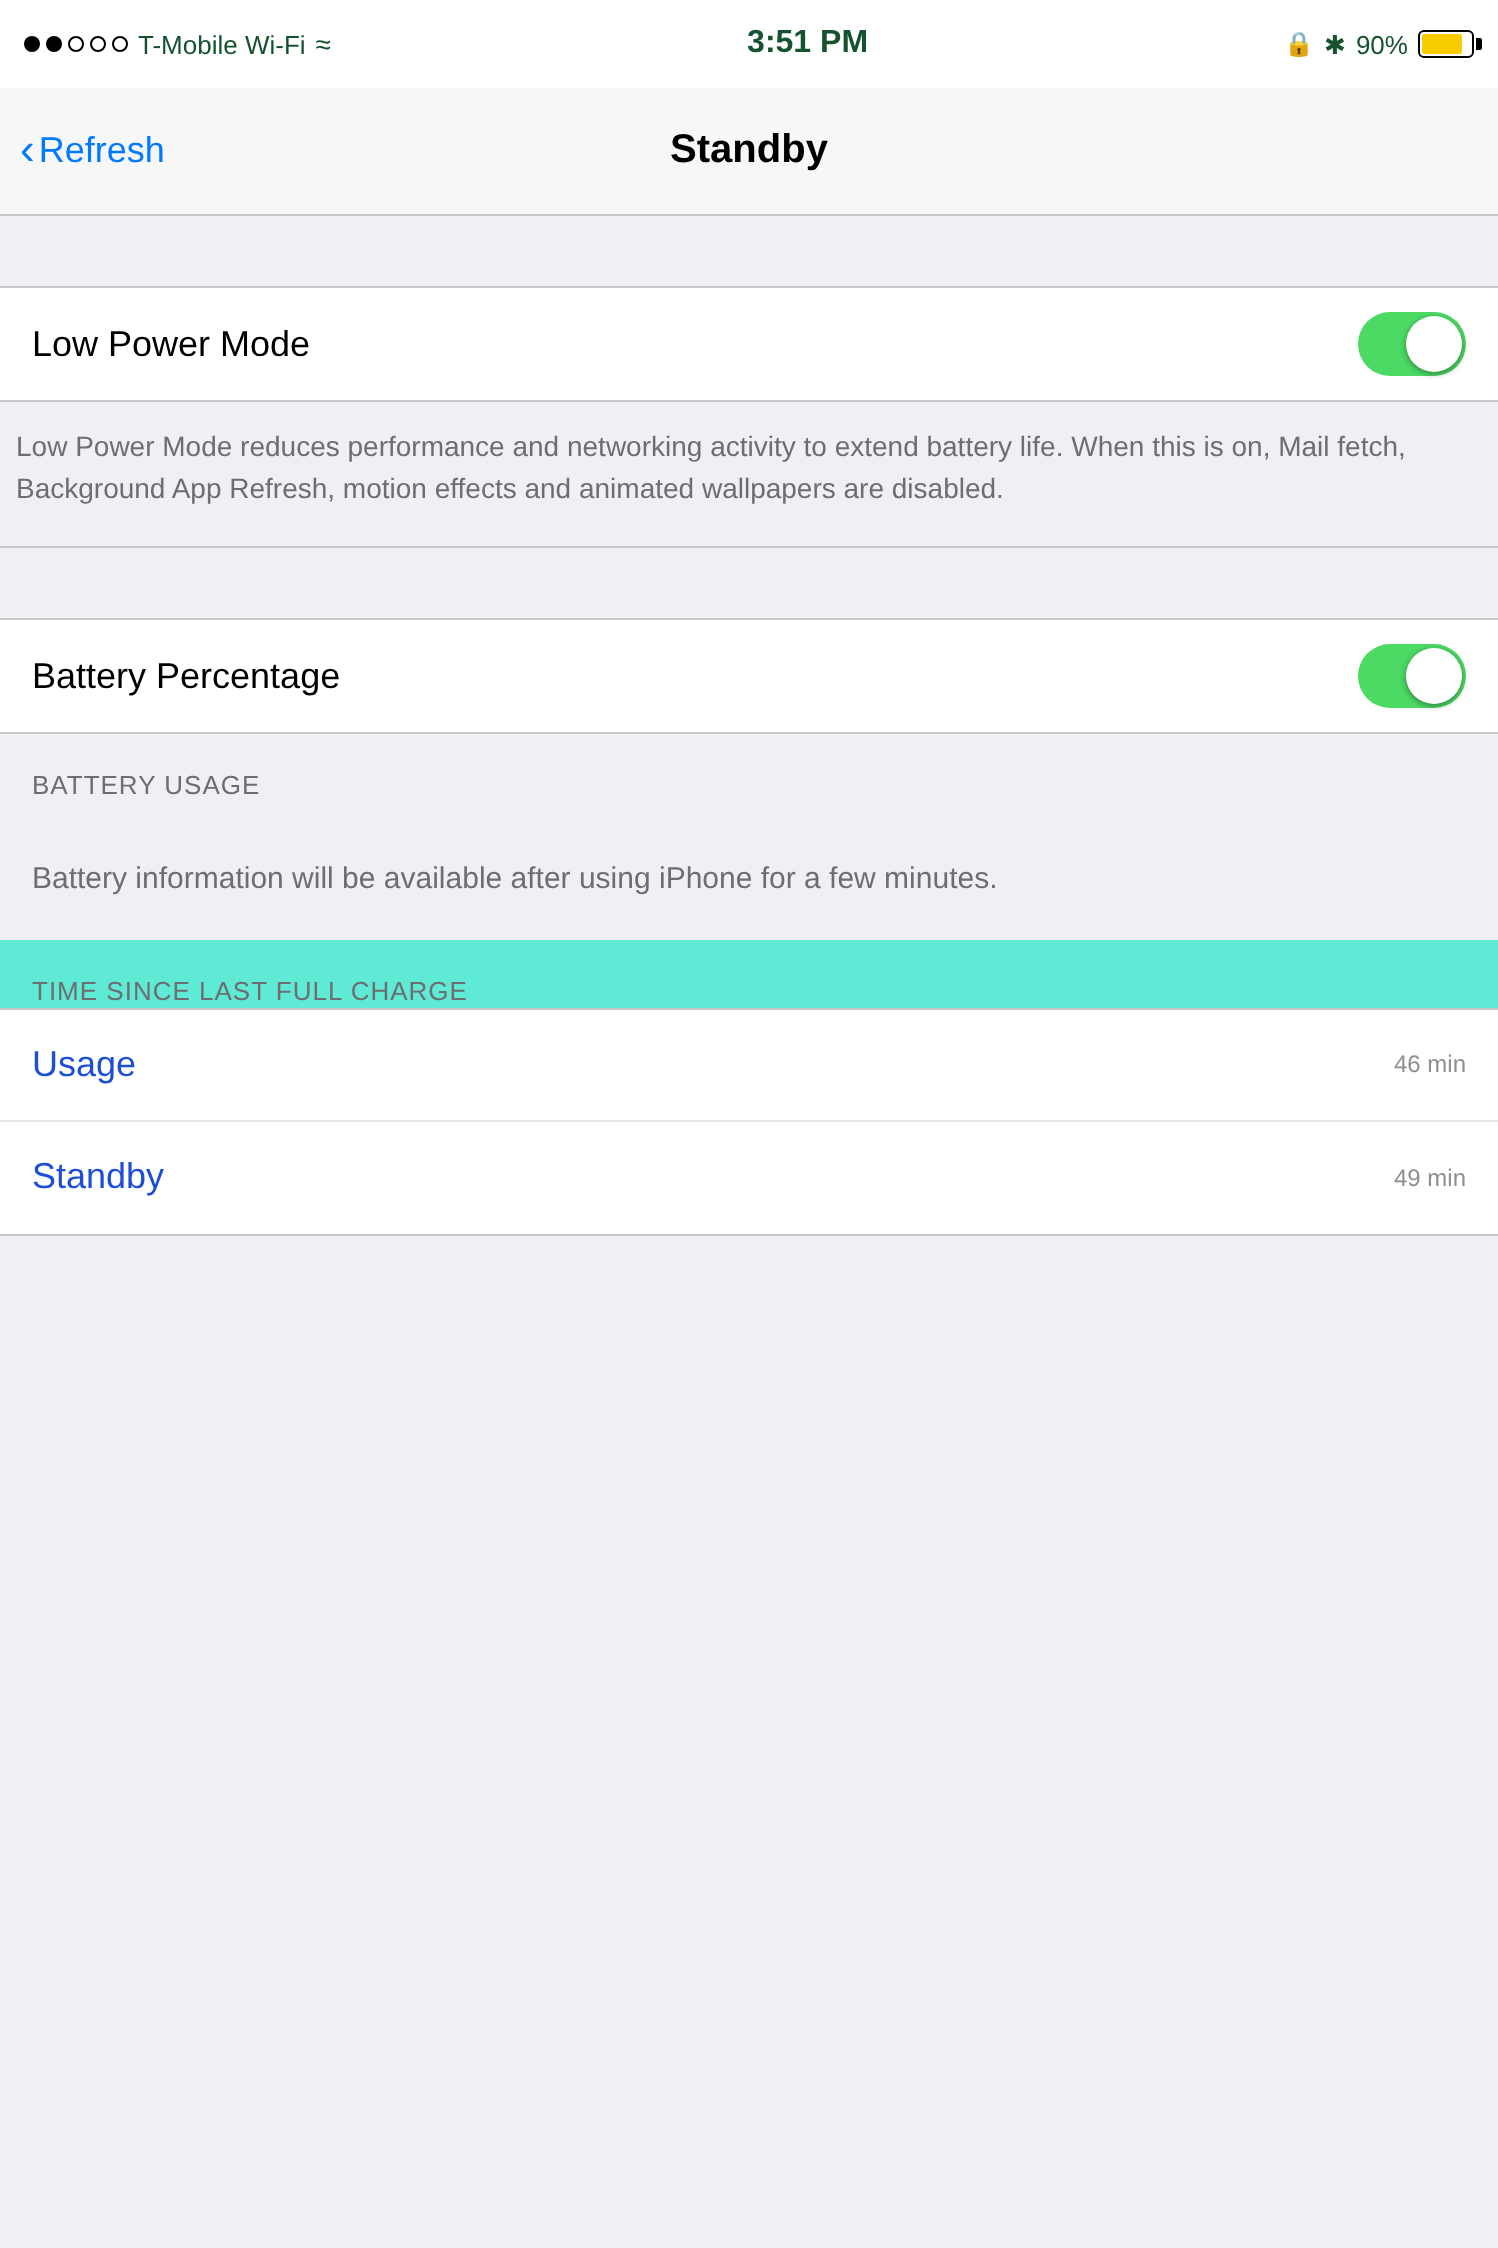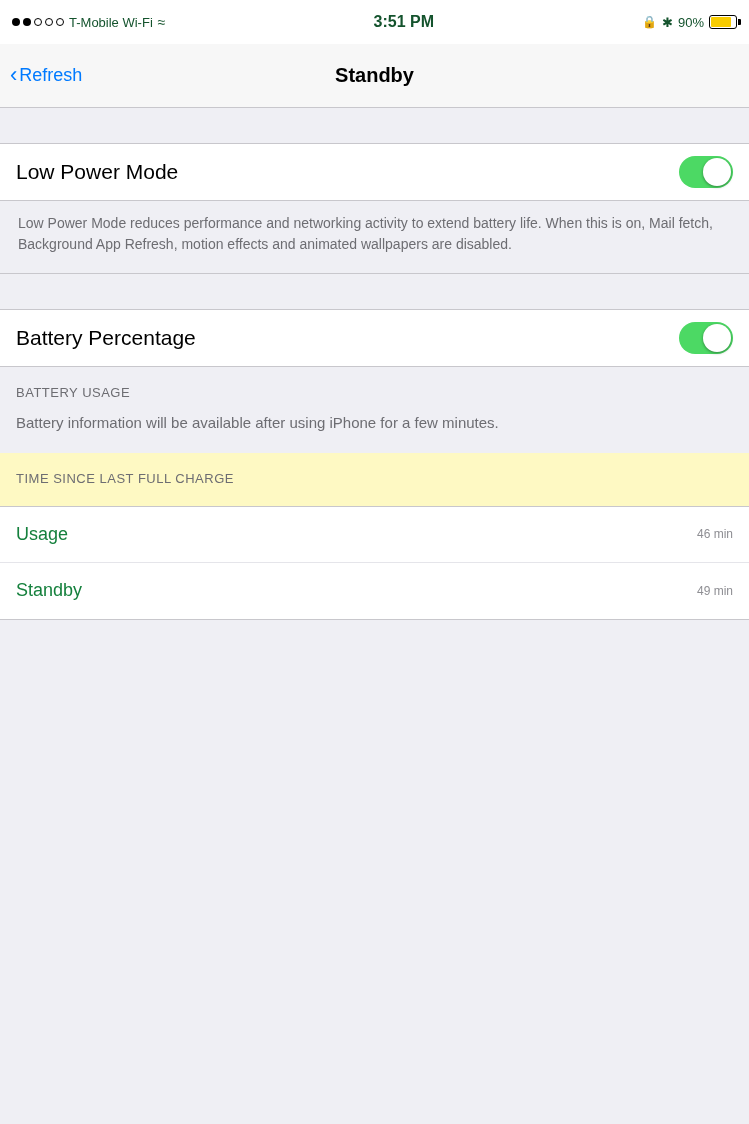--- a/index.html
+++ b/index.html
@@ -147,21 +147,21 @@
     .setting-row {
       display: flex;
       align-items: center;
       justify-content: space-between;
       padding: 0 16px;
       height: 56px;
       background: #fff;
     }
 
     .setting-label {
-      font-size: 21px;
+      font-size: 18px;
       color: #000;
     }
 
     
     .toggle {
       width: 54px;
       height: 32px;
       border-radius: 16px;
       background: #4cd964;
       position: relative;
@@ -176,21 +176,21 @@
       position: absolute;
       top: 2px;
       right: 2px;
       box-shadow: 0 1px 3px rgba(0,0,0,0.4);
     }
 
     
     .description-block {
       background: #efeff4;
       border-bottom: 1px solid #c8c7cc;
-      padding: 12px 18px 18px;
+      padding: 12px 8px 18px;
     }
     .description-text {
       font-size: 14px;
       color: #6d6d72;
       line-height: 1.5;
     }
 
     
     .section-header {
       padding: 18px 16px 6px;
@@ -203,29 +203,30 @@
 
     
     .battery-info-block {
       background: #efeff4;
       padding: 6px 16px 18px;
     }
     .battery-info-text {
       font-size: 15px;
       color: #6d6d72;
       line-height: 1.5;
+      margin-top: 17px;
     }
 
     .time-section-header {
-      padding: 18px 16px 20px;
+      padding: 18px 16px 1px;
       font-size: 13px;
       color: #6d6d72;
       letter-spacing: 0.5px;
       text-transform: uppercase;
-      background: #fef9c3;
+      background: #5eead4;
     }
 
     .time-card {
       background: #fff;
       border-top: 1px solid #c8c7cc;
     }
 
     .time-row {
       display: flex;
       align-items: center;
@@ -234,21 +235,21 @@
       height: 56px;
       background: #fff;
       border-bottom: 1px solid #e5e5ea;
     }
     .time-row:last-child {
       border-bottom: none;
       align-items: center;
     }
     .time-row-label {
       font-size: 18px;
-      color: #15803d;
+      color: #1d4ed8;
     }
     .time-row-value {
       font-size: 12px;
       color: #8e8e93;
     }
 
     .bottom-spacer {
       height: 80px;
       background: #efeff4;
       border-top: 1px solid #c8c7cc;

